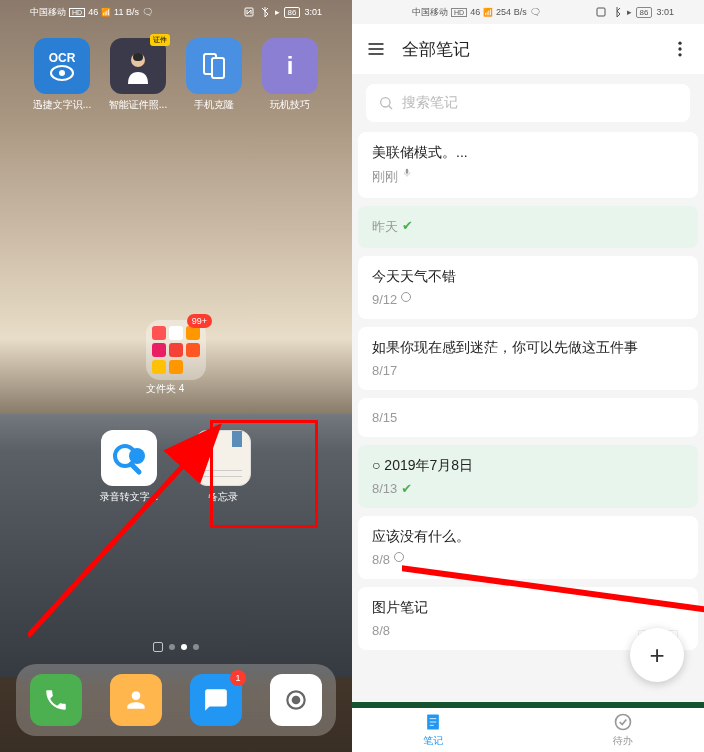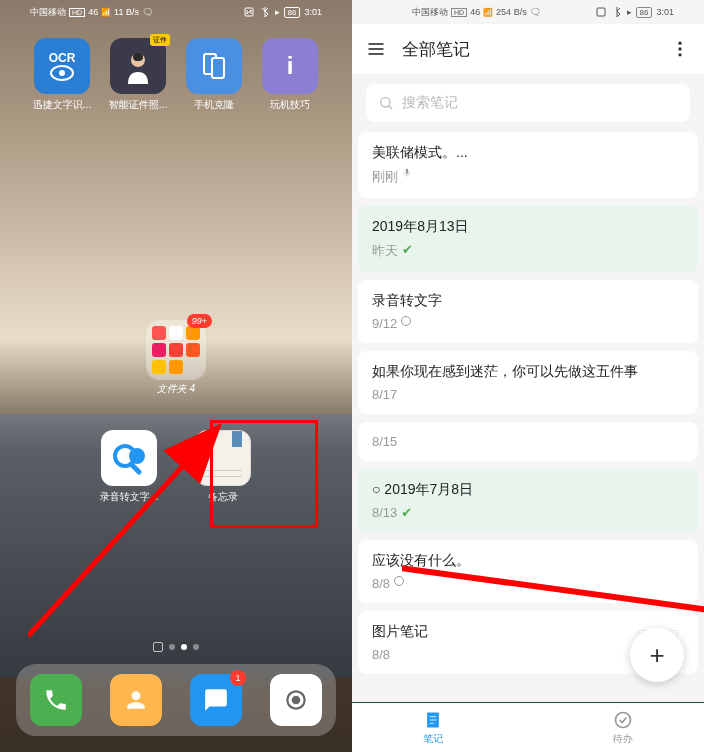--- a/index.html
+++ b/index.html
@@ -15,21 +15,21 @@
     .status-right { display: flex; align-items: center; gap: 4px; }
     .status-right svg { width: 12px; height: 12px; }
     
     .phone-right .status-bar { color: #555; }
     
     .app-row { position: absolute; top: 38px; left: 0; right: 0; display: flex; justify-content: space-around; padding: 0 24px; z-index: 5; }
     .app-item { display: flex; flex-direction: column; align-items: center; gap: 4px; width: 70px; }
     .app-icon { width: 56px; height: 56px; border-radius: 12px; display: flex; align-items: center; justify-content: center; font-size: 20px; color: #fff; }
     .app-label { font-size: 10px; color: #fff; text-align: center; white-space: nowrap; }
     
-    .folder-area { position: absolute; top: 320px; left: 50%; transform: translateX(-50%); display: flex; flex-direction: column; align-items: center; z-index: 5; font-style: italic; }
+    .folder-area { position: absolute; top: 320px; left: 50%; transform: translateX(-50%); display: flex; flex-direction: column; align-items: flex-start; z-index: 5; }
     .folder-icon { width: 60px; height: 60px; background: rgba(255,255,255,0.35); border-radius: 14px; padding: 6px; display: grid; grid-template-columns: 1fr 1fr 1fr; grid-template-rows: 1fr 1fr 1fr; gap: 3px; position: relative; }
     .folder-mini { border-radius: 3px; }
     .folder-badge { position: absolute; top: -6px; right: -6px; background: #ff3b30; color: #fff; font-size: 9px; padding: 2px 5px; border-radius: 10px; }
     .folder-label { font-size: 10px; color: #fff; margin-top: 2px; }
     
     .mid-row { position: absolute; top: 430px; left: 50%; transform: translateX(-50%); display: flex; gap: 24px; z-index: 5; }
     
     .highlight-box { position: absolute; border: 3px solid #ff0000; z-index: 8; }
     .highlight-left { top: 420px; left: 210px; width: 108px; height: 108px; }
     
@@ -57,21 +57,21 @@
     .note-item.green { background: #e8f5ed; }
     .note-title { font-size: 14px; color: #222; margin-bottom: 6px; }
     .note-meta { font-size: 13px; color: #999; display: flex; align-items: flex-start; gap: 4px; }
     .note-check { color: #4caf50; }
     .note-circle { width: 10px; height: 10px; border: 1px solid #999; border-radius: 50%; display: inline-block; margin-right: 3px; }
     
     .note-thumb { position: absolute; right: 26px; top: 630px; width: 40px; height: 40px; background: #fff; border: 1px solid #eee; font-size: 4px; color: #999; padding: 3px; line-height: 1.3; z-index: 4; }
     
     .fab { position: absolute; bottom: 70px; right: 20px; width: 54px; height: 54px; border-radius: 50%; background: #fff; box-shadow: 0 2px 10px rgba(0,0,0,0.2); display: flex; align-items: center; justify-content: center; font-size: 26px; color: #333; z-index: 10; }
     
-    .bottom-tabs { position: absolute; bottom: 0; left: 0; right: 0; height: 50px; background: #fff; display: flex; border-top: 1px solid #14532d; gap: 27px; }
+    .bottom-tabs { position: absolute; bottom: 0; left: 0; right: 0; height: 50px; background: #fff; display: flex; border-top: 6px solid #14532d; gap: 27px; }
     .tab { flex: 1; display: flex; flex-direction: column; align-items: center; justify-content: center; gap: 2px; font-size: 10px; color: #999; }
     .tab.active { color: #2196f3; }
     .tab-icon { width: 20px; height: 20px; }
   </style>
 </head>
 <body>
 
 <div class="phone phone-left">
   <div class="status-bar">
     <div class="status-left">
@@ -260,25 +260,24 @@
 
   <div class="notes-list" id="notes-container">
       <div class="note-item">
         <div class="note-title">美联储模式。...</div>
         <div class="note-meta">刚刚 <svg width="10" height="10" viewBox="0 0 24 24" fill="#999">
             <rect x="9" y="2" width="6" height="12" rx="3"></rect>
             <path d="M5 10a7 7 0 0014 0M12 17v4" stroke="#999" fill="none"></path>
           </svg></div>
       </div>
       <div class="note-item green">
-        <div class="note-title">2019年8月13日</div>
         <div class="note-meta">昨天 <span class="note-check">✔</span></div>
       </div>
       <div class="note-item">
-        <div class="note-title">录音转文字</div>
+        <div class="note-title">今天天气不错</div>
         <div class="note-meta">9/12 <span class="note-circle"></span></div>
       </div>
       <div class="note-item">
         <div class="note-title">如果你现在感到迷茫，你可以先做这五件事</div>
         <div class="note-meta">8/17</div>
       </div>
       <div class="note-item">
         <div class="note-meta">8/15</div>
       </div>
       <div class="note-item green">

